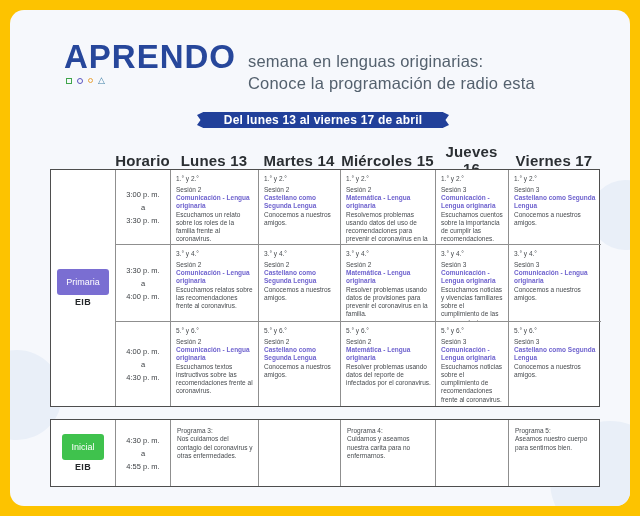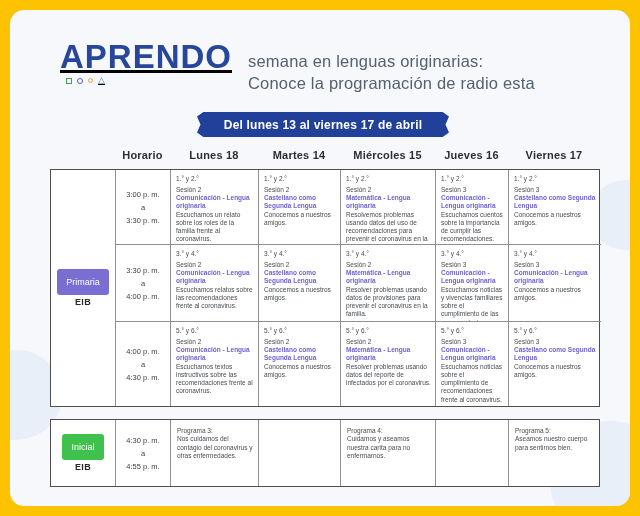--- a/index.html
+++ b/index.html
@@ -12,53 +12,53 @@
   .page {
     position:absolute; inset:10px;
     background:#F6F8FC; border-radius:14px; overflow:hidden;
   }
   .blob { position:absolute; background:#E9EFF8; border-radius:50%; }
   .blob.b1 { left:-38px; top:340px; width:90px; height:90px; }
   .blob.b2 { right:-40px; bottom:-35px; width:120px; height:120px; }
   .blob.b3 { right:-30px; top:170px; width:70px; height:70px; }
 
   
-  .logo { position:absolute; left:46px; top:30px; width:180px; text-align:center;text-decoration:underline; }
+  .logo { position:absolute; left:46px; top:30px; width:180px; text-align:right; }
   .logo-main {
     font-size:33px; font-weight:800; letter-spacing:1px;
     color:var(--brand_blue,#27479B); line-height:1;
   }
   .logo-sub { display:flex; align-items:center; justify-content:flex-start; margin-top:3px; padding-left:10px; }
   .shapes { display:flex; align-items:center; gap:5px; margin-right:8px; }
   .shp-square { width:6px; height:6px; border:1.5px solid #3FA54B; }
   .shp-circle { width:6px; height:6px; border:1.5px solid #5B55C0; border-radius:50%; }
   .shp-circle-sm { width:5px; height:5px; border:1.5px solid #E8A33D; border-radius:50%; }
   .shp-triangle { font-size:9px; color:#3E7FA6; line-height:1; }
   .logo-casa { font-size:26px; font-weight:800; color:var(--brand_yellow,#FFBE00); line-height:0.9; }
 
   
   .page-title {
     position:absolute; left:238px; top:40px;
     font-size:16.5px; color:#54616E; line-height:1.35; letter-spacing:0.2px;
   }
 
   
   .banner {
-    position:absolute; left:187px; top:102px; width:252px; height:25px;
+    position:absolute; left:187px; top:102px; width:252px; height:16px;
     background:var(--banner_blue,#21409A); color:#fff;
     display:flex; align-items:center; justify-content:center;
     font-size:12px; font-weight:700; letter-spacing:0.2px;
     clip-path:polygon(2.5% 0,97.5% 0,100% 18%,98.6% 50%,100% 82%,97.5% 100%,2.5% 100%,0 82%,1.4% 50%,0 18%);
   }
 
   
   .cols { display:grid; grid-template-columns:65px 55px 88px 82px 95px 73px 92px; }
 
   .day-headers { position:absolute; left:40px; top:133px; width:550px; height:24px;
-    align-items:center; text-align:center; font-size:11px; font-weight:700; color:#2B2F33; letter-spacing:0.2px; }
+    align-items:center; text-align:center; font-size:15px; font-weight:700; color:#2B2F33; letter-spacing:0.2px; }
 
   .table { position:absolute; left:40px; width:550px; background:#fff;
     border:1.5px solid #4E4E4E; }
   .table.primaria { top:159px; grid-template-rows:75px 77px 84px; }
   .table.inicial  { top:409px; grid-template-rows:66px; }
 
   .br { border-right:1px solid #8F8F8F; }
   .bb { border-bottom:1px solid #8F8F8F; }
 
   .cell-label { grid-row:span 3; display:flex; flex-direction:column; align-items:center; justify-content:center; }
@@ -102,21 +102,21 @@
   <div class="page-title">
     <div>semana en lenguas originarias:</div>
     <div>Conoce la programación de radio esta</div>
   </div>
 
   <div class="banner">Del lunes 13 al viernes 17 de abril</div>
 
   <div class="day-headers cols">
     <div></div>
     <div>Horario</div>
-    <div>Lunes 18</div>
+    <div>Lunes 13</div>
     <div>Martes 14</div>
     <div>Miércoles 15</div>
     <div>Jueves 16</div>
     <div>Viernes 17</div>
   </div>
 
   <div class="table primaria cols">
     <div class="cell-label br">
       <span class="badge primaria">Primaria</span>
       <span class="sublabel">EIB</span>

